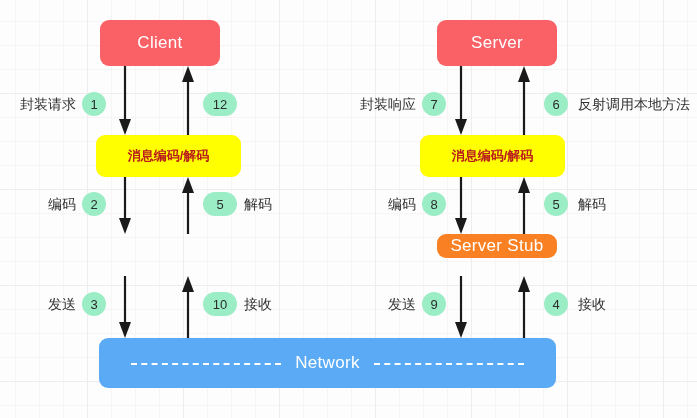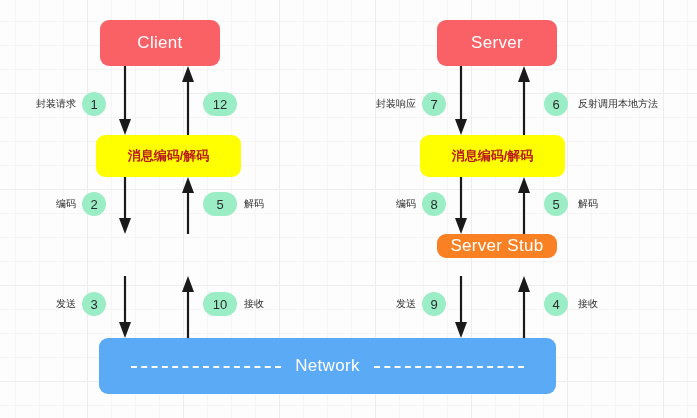--- a/index.html
+++ b/index.html
@@ -89,21 +89,21 @@
     border-radius: 50%;
     height: 24px;
     width: 24px;
   }
   .badge.wide { width: 34px; border-radius: 17px; }
 
   
   .caption {
     position: absolute;
     color: #303030;
-    font-size: 10px;
+    font-size: 14px;
     white-space: nowrap;
     line-height: 24px;
     height: 24px;
     display: flex;
     align-items: center;
   }
   .caption.right-align { justify-content: flex-end; }
 </style>
 </head>
 <body>
@@ -124,21 +124,21 @@
 
   <div class="node node-codec" style="left:420px; top:135px; width:145px; height:42px;">
     <span>消息编码/解码</span>
   </div>
 
 
   <div class="node node-stub" style="left:437px; top:234px; width:120px; height:24px;">
     <span>Server Stub</span>
   </div>
 
-  <div class="node node-network" style="left:99px; top:338px; width:457px; height:56px;">
+  <div class="node node-network" style="left:99px; top:338px; width:457px; height:50px;">
     <span class="net-dash"></span>
     <span>Network</span>
     <span class="net-dash"></span>
   </div>
 
   <div class="arrow" style="left:117px; top:66px; height:69px;">
     <svg width="16" height="69" viewBox="0 0 16 69">
       <line x1="8" y1="0" x2="8" y2="56" stroke="#1a1a1a" stroke-width="2.2"></line>
       <polygon points="8,69 2,53 14,53" fill="#1a1a1a"></polygon>
     </svg>

